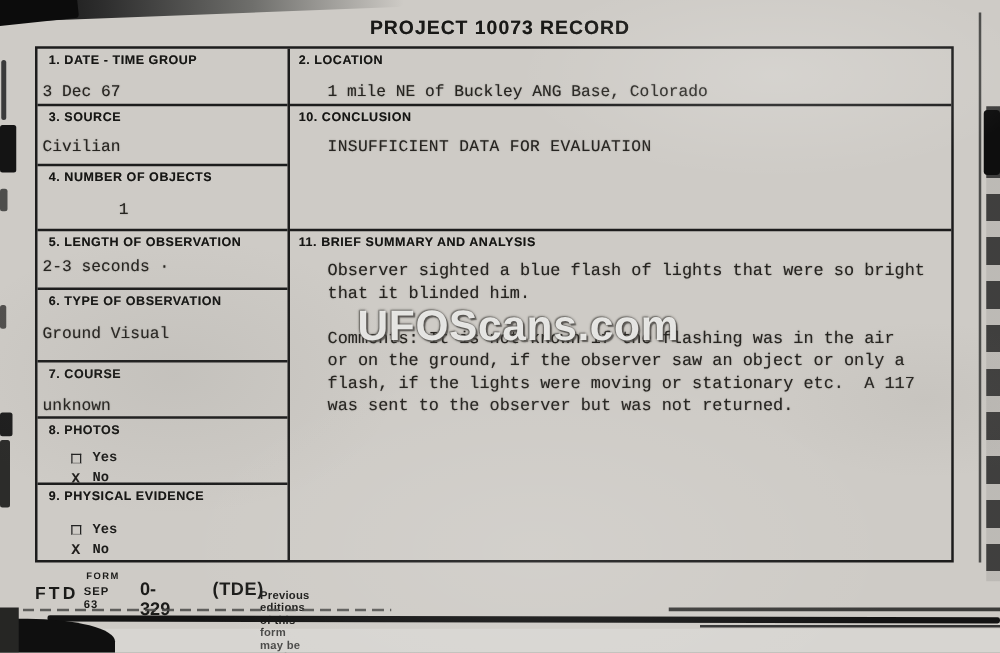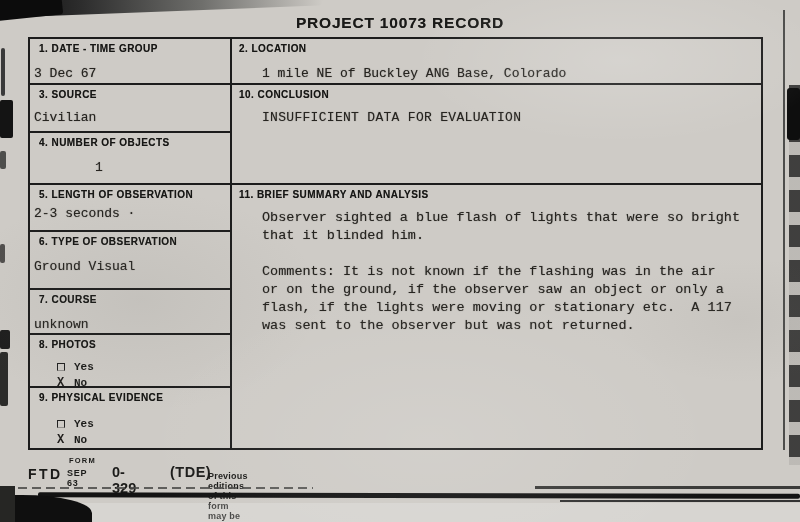--- a/index.html
+++ b/index.html
@@ -195,20 +195,21 @@
 that it blinded him.</div>
         <div class="sumtext p2">Comments: It is not known if the flashing was in the air
 or on the ground, if the observer saw an object or only a
 flash, if the lights were moving or stationary etc.  A 117
 was sent to the observer but was not returned.</div>
       </div>
     </div>
 
   </div>
 
+  <div class="watermark">UFOScans.com</div>
 
   <div class="footer">
     <div class="f-ftd">FTD</div>
     <div class="f-form">FORM</div>
     <div class="f-date">SEP 63</div>
     <div class="f-num">0-329</div>
     <div class="f-tde">(TDE)</div>
     <div class="f-note">Previous editions of this form may be used.</div>
   </div>
 

